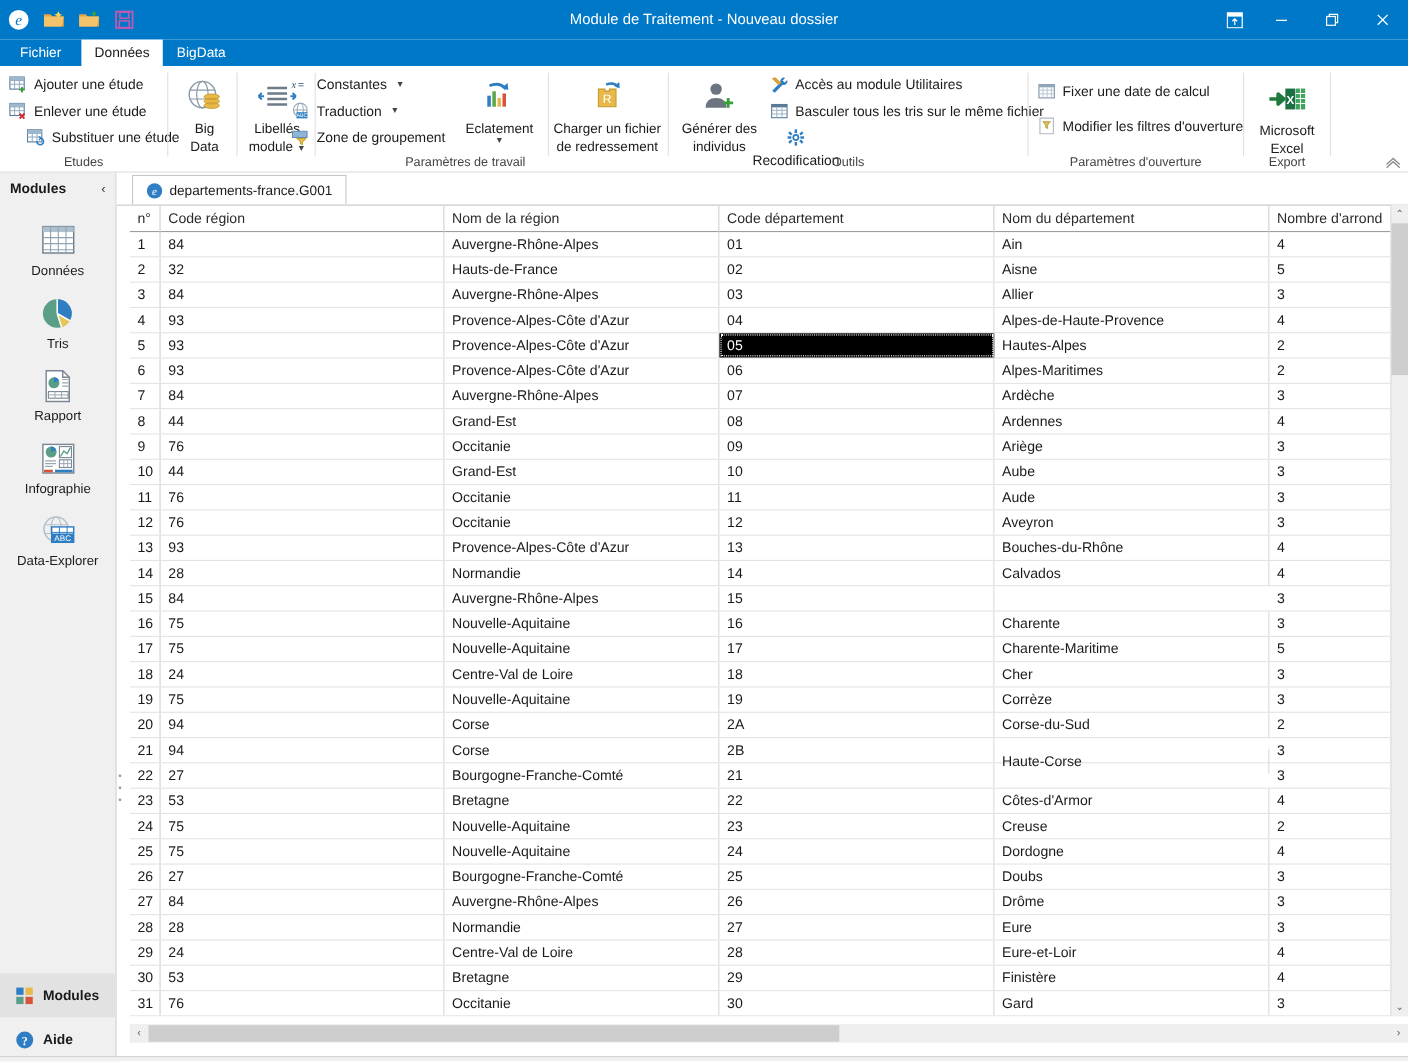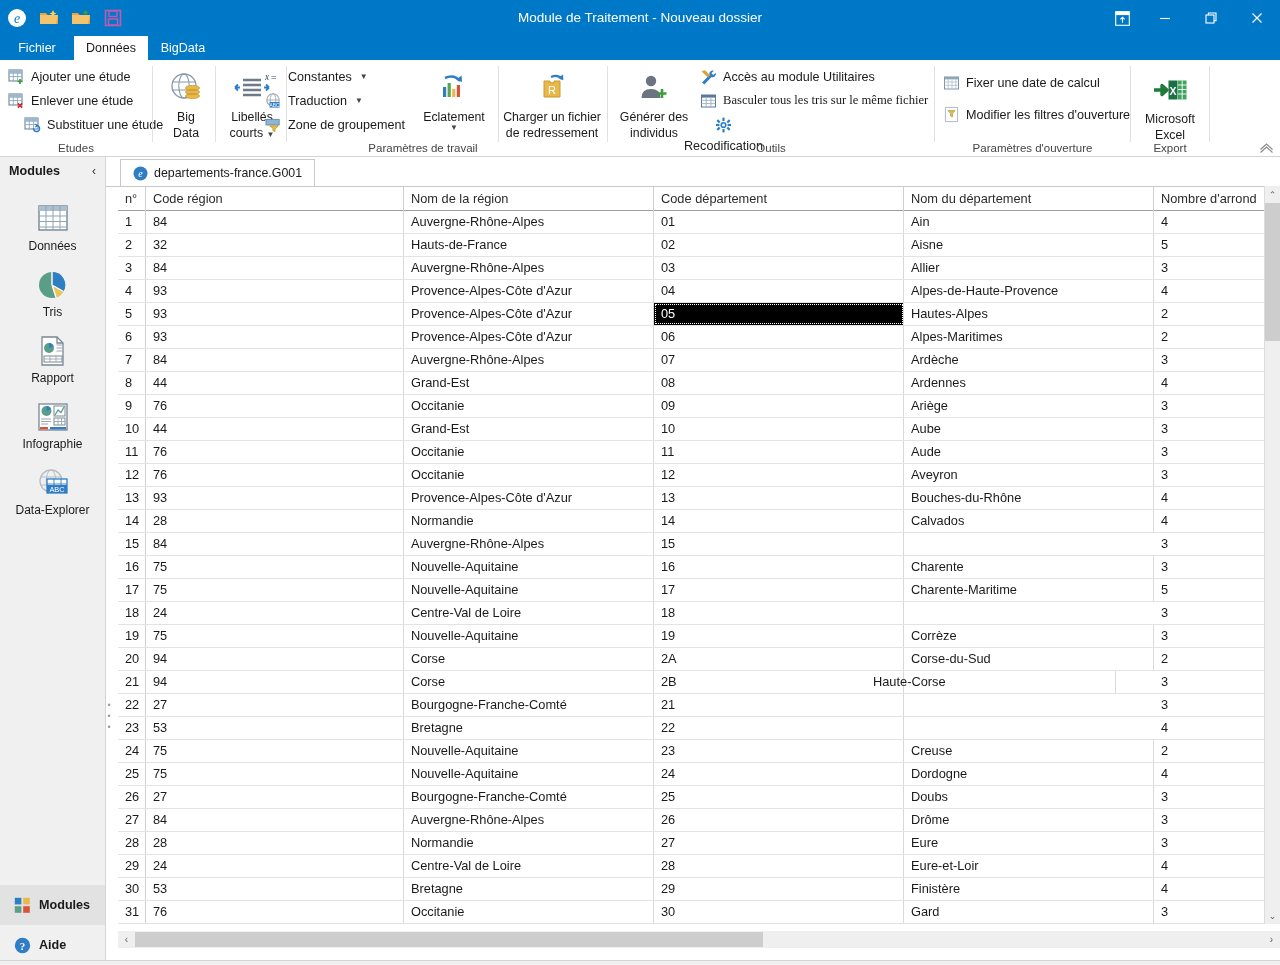--- a/index.html
+++ b/index.html
@@ -232,21 +232,21 @@
 
       <div class="bigbtn" style="left:68px;top:8px;width:62px;">
         <div class="bi">
           <svg width="40" height="30" viewBox="0 0 40 30">
             <path d="M11 7 h18 M11 12 h18 M11 17 h18 M11 22 h18" stroke="#6e7b88" stroke-width="2.4"></path>
             <path d="M8 14.5 l-5 0 M3 14.5 l3 -3 M3 14.5 l3 3" stroke="#2f7ec4" stroke-width="1.8" fill="none"></path>
             <path d="M32 14.5 l5 0 M37 14.5 l-3 -3 M37 14.5 l-3 3" stroke="#2f7ec4" stroke-width="1.8" fill="none"></path>
           </svg>
         </div>
         <div class="bl"><span>Libellés</span></div>
-        <div class="bl"><span>courts</span>
+        <div class="bl"><span>module</span>
           <span class="caretdn">▼</span></div>
       </div>
       <div class="gsep" style="left:133px;top:6px;"></div>
 
       <div class="smbtn" style="left:112px;top:8px;">
         <span class="si">
           <svg width="20" height="14" viewBox="0 0 20 14">
               <text x="0" y="11" font-size="11" font-style="italic" font-family="Liberation Serif, serif" fill="#2b4a6b">x</text>
               <text x="7" y="11" font-size="11" fill="#2b4a6b">=</text>
             </svg>
@@ -325,21 +325,21 @@
 
       <div class="smbtn" style="left:92px;top:8px;">
         <span class="si">
           <svg width="17" height="16" viewBox="0 0 17 16">
             <path d="M2 13.4 L9.4 6 a3.4 3.4 0 0 1 4.4 -4.2 l-2.4 2.4 1.9 1.9 2.4 -2.4 a3.4 3.4 0 0 1 -4.2 4.4 L4.3 15.4 Z" fill="#2f7ec4"></path>
             <path d="M1.6 2.2 l3.4 -1 5.1 5.1 -2.3 2.3 -5.1 -5.1 Z" fill="#d9a13b"></path>
           </svg>
         </span>
         <span class="sl">Accès au module Utilitaires</span>
       </div>
-      <div class="smbtn" style="left:92px;top:32px;font-family:Liberation Serif, serif;">
+      <div class="smbtn" style="left:92px;top:32px;">
         <span class="si">
           <svg width="17" height="16" viewBox="0 0 17 16">
             <rect x="1.5" y="2" width="14" height="12" fill="#ffffff" stroke="#5a7a9a" stroke-width="1"></rect>
             <rect x="1.5" y="2" width="14" height="2.6" fill="#5a7a9a"></rect>
             <path d="M1.5 7.3 h14 M1.5 10.6 h14 M6.2 4.6 v9.4 M10.9 4.6 v9.4" stroke="#9ab0c4" stroke-width="0.9"></path>
           </svg>
         </span>
         <span class="sl">Basculer tous les tris sur le même fichier</span>
       </div>
       <div class="smbtn" style="left:76px;top:56px;flex-direction:column;">
@@ -680,20 +680,21 @@
           <div class="gc" style="left: 286px; width: 250px;">Nouvelle-Aquitaine</div>
           <div class="gc" style="left: 536px; width: 250px;">17</div>
           <div class="gc" style="left: 786px; width: 250px;">Charente-Maritime</div>
           <div class="gc" style="left: 1036px; width: 126px;">5</div>
         </div>
         <div class="grow">
           <div class="gc c0" style="left: 0px; width: 28px;">18</div>
           <div class="gc" style="left: 28px; width: 258px;">24</div>
           <div class="gc" style="left: 286px; width: 250px;">Centre-Val de Loire</div>
           <div class="gc" style="left: 536px; width: 250px;">18</div>
+          <div class="gc" style="left: 786px; width: 250px;">Cher</div>
           <div class="gc" style="left: 1036px; width: 126px;">3</div>
         </div>
         <div class="grow">
           <div class="gc c0" style="left: 0px; width: 28px;">19</div>
           <div class="gc" style="left: 28px; width: 258px;">75</div>
           <div class="gc" style="left: 286px; width: 250px;">Nouvelle-Aquitaine</div>
           <div class="gc" style="left: 536px; width: 250px;">19</div>
           <div class="gc" style="left: 786px; width: 250px;">Corrèze</div>
           <div class="gc" style="left: 1036px; width: 126px;">3</div>
         </div>
@@ -703,35 +704,36 @@
           <div class="gc" style="left: 286px; width: 250px;">Corse</div>
           <div class="gc" style="left: 536px; width: 250px;">2A</div>
           <div class="gc" style="left: 786px; width: 250px;">Corse-du-Sud</div>
           <div class="gc" style="left: 1036px; width: 126px;">2</div>
         </div>
         <div class="grow">
           <div class="gc c0" style="left: 0px; width: 28px;">21</div>
           <div class="gc" style="left: 28px; width: 258px;">94</div>
           <div class="gc" style="left: 286px; width: 250px;">Corse</div>
           <div class="gc" style="left: 536px; width: 250px;">2B</div>
-          <div class="gc" style="left: 748px; width: 250px;">Haute-Corse</div>
+          <div class="gc" style="left: 786px; width: 250px; margin-top: 10px;">Haute-Corse</div>
           <div class="gc" style="left: 1036px; width: 126px;">3</div>
         </div>
         <div class="grow">
           <div class="gc c0" style="left: 0px; width: 28px;">22</div>
           <div class="gc" style="left: 28px; width: 258px;">27</div>
           <div class="gc" style="left: 286px; width: 250px;">Bourgogne-Franche-Comté</div>
           <div class="gc" style="left: 536px; width: 250px;">21</div>
           <div class="gc" style="left: 1036px; width: 126px;">3</div>
         </div>
         <div class="grow">
           <div class="gc c0" style="left: 0px; width: 28px;">23</div>
           <div class="gc" style="left: 28px; width: 258px;">53</div>
           <div class="gc" style="left: 286px; width: 250px;">Bretagne</div>
           <div class="gc" style="left: 536px; width: 250px;">22</div>
+          <div class="gc" style="left: 786px; width: 250px;">Côtes-d'Armor</div>
           <div class="gc" style="left: 1036px; width: 126px;">4</div>
         </div>
         <div class="grow">
           <div class="gc c0" style="left: 0px; width: 28px;">24</div>
           <div class="gc" style="left: 28px; width: 258px;">75</div>
           <div class="gc" style="left: 286px; width: 250px;">Nouvelle-Aquitaine</div>
           <div class="gc" style="left: 536px; width: 250px;">23</div>
           <div class="gc" style="left: 786px; width: 250px;">Creuse</div>
           <div class="gc" style="left: 1036px; width: 126px;">2</div>
         </div>

